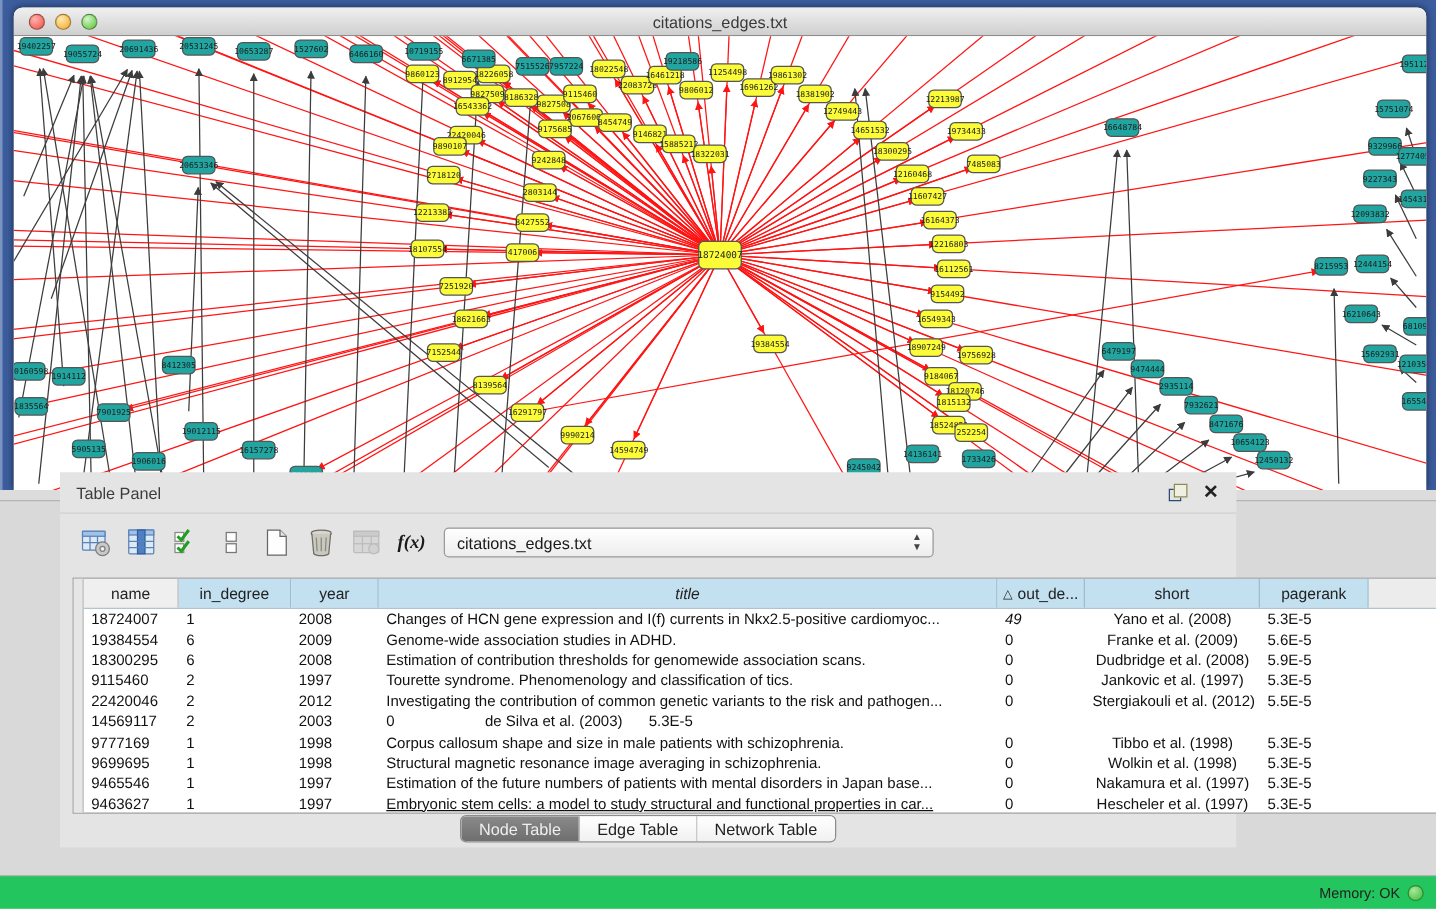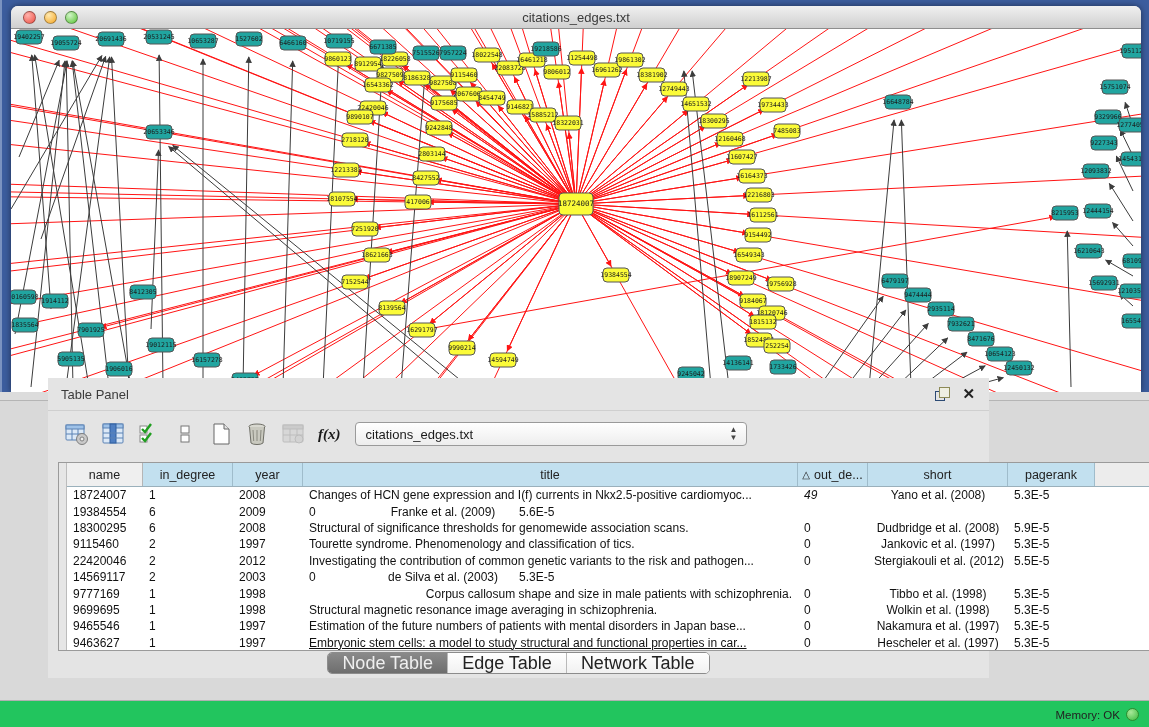--- a/index.html
+++ b/index.html
@@ -61,21 +61,21 @@
   .td{box-sizing:border-box;padding:0 6px;font-size:12px;color:#111;
       overflow:hidden;white-space:nowrap;text-overflow:clip;}
   .td.center{text-align:center;}
   .vscroll{width:15px;flex:0 0 15px;background:#f4f4f4;border-left:1px solid #bcbcbc;position:relative;}
   .vthumb{position:absolute;left:2px;top:2px;width:10px;height:52px;border-radius:5px;
     background:linear-gradient(90deg,#c8c8c8,#a8a8a8);border:1px solid #909090;}
   
   .tabbar{position:absolute;left:0;top:274px;width:100%;display:flex;justify-content:center;}
   .segcontrol{display:flex;border:1px solid #8c8c8c;border-radius:5px;overflow:hidden;
     background:#fdfdfd;height:20px;}
-  .seg{padding:0 14px;display:flex;align-items:center;font-size:18px;color:#222;
+  .seg{padding:0 14px;display:flex;align-items:center;font-size:13px;color:#222;
     border-right:1px solid #b9b9b9;background:linear-gradient(#ffffff,#f1f1f1);}
   .seg:last-child{border-right:none;}
   .seg.selected{background:linear-gradient(#8a8a8a,#6e6e6e);color:#efefef;}
   
   .statusbar{position:absolute;left:0;top:700px;width:1149px;height:27px;background:#22c55e;
     border-top:1px solid #b0b0b0;display:flex;align-items:center;justify-content:flex-end;}
   .mem-label{font-size:11.5px;color:#222;margin-right:6px;}
   .mem-dot{width:13px;height:13px;border-radius:50%;margin-right:10px;
     background:radial-gradient(circle at 35% 30%, #a8e89a, #3dbb3d);border:1px solid #2e8b2e;box-sizing:border-box;}
 </style>
@@ -811,21 +811,21 @@
       <div class="thead">
           <div class="th gray" style="width: 76px;">
             <span>name</span>
           </div>
           <div class="th" style="width: 90px;">
             <span>in_degree</span>
           </div>
           <div class="th" style="width: 70px;">
             <span>year</span>
           </div>
-          <div class="th" style="width: 495px;">
+          <div class="th" style="width: 495px; font-style: italic;">
             <span>title</span>
           </div>
           <div class="th" style="width: 70px;">
             <span class="tri">△</span>
             <span>out_de...</span>
           </div>
           <div class="th" style="width: 140px; text-align: right;">
             <span>short</span>
           </div>
           <div class="th" style="width: 87px;">
@@ -840,29 +840,30 @@
             <div class="td" style="width: 70px;">2008</div>
             <div class="td" style="width: 495px;">Changes of HCN gene expression and I(f) currents in Nkx2.5-positive cardiomyoc...</div>
             <div class="td" style="width: 70px; font-style: italic;">49</div>
             <div class="td center" style="width: 140px;">Yano et al. (2008)</div>
             <div class="td" style="width: 87px;">5.3E-5</div>
           </div>
           <div class="tr">
             <div class="td" style="width: 76px;">19384554</div>
             <div class="td" style="width: 90px;">6</div>
             <div class="td" style="width: 70px;">2009</div>
+            <div class="td" style="width: 495px;">Genome-wide association studies in ADHD.</div>
             <div class="td" style="width: 70px;">0</div>
             <div class="td center" style="width: 140px;">Franke et al. (2009)</div>
             <div class="td" style="width: 87px;">5.6E-5</div>
           </div>
           <div class="tr">
             <div class="td" style="width: 76px;">18300295</div>
             <div class="td" style="width: 90px;">6</div>
             <div class="td" style="width: 70px;">2008</div>
-            <div class="td" style="width: 495px;">Structural of significance thresholds for genomewide association scans.</div>
+            <div class="td" style="width: 495px;">Estimation of contribution thresholds for genomewide association scans.</div>
             <div class="td" style="width: 70px;">0</div>
             <div class="td center" style="width: 140px;">Dudbridge et al. (2008)</div>
             <div class="td" style="width: 87px;">5.9E-5</div>
           </div>
           <div class="tr">
             <div class="td" style="width: 76px;">9115460</div>
             <div class="td" style="width: 90px;">2</div>
             <div class="td" style="width: 70px;">1997</div>
             <div class="td" style="width: 495px;">Tourette syndrome. Phenomenology and classification of tics.</div>
             <div class="td" style="width: 70px;">0</div>
@@ -883,21 +884,21 @@
             <div class="td" style="width: 90px;">2</div>
             <div class="td" style="width: 70px;">2003</div>
             <div class="td" style="width: 70px;">0</div>
             <div class="td center" style="width: 140px;">de Silva et al. (2003)</div>
             <div class="td" style="width: 87px;">5.3E-5</div>
           </div>
           <div class="tr">
             <div class="td" style="width: 76px;">9777169</div>
             <div class="td" style="width: 90px;">1</div>
             <div class="td" style="width: 70px;">1998</div>
-            <div class="td" style="width: 495px; text-align: right;">Corpus callosum shape and size in male patients with schizophrenia.</div>
+            <div class="td" style="width: 495px;">Corpus callosum shape and size in male patients with schizophrenia.</div>
             <div class="td" style="width: 70px;">0</div>
             <div class="td center" style="width: 140px;">Tibbo et al. (1998)</div>
             <div class="td" style="width: 87px;">5.3E-5</div>
           </div>
           <div class="tr">
             <div class="td" style="width: 76px;">9699695</div>
             <div class="td" style="width: 90px;">1</div>
             <div class="td" style="width: 70px;">1998</div>
             <div class="td" style="width: 495px;">Structural magnetic resonance image averaging in schizophrenia.</div>
             <div class="td" style="width: 70px;">0</div>

